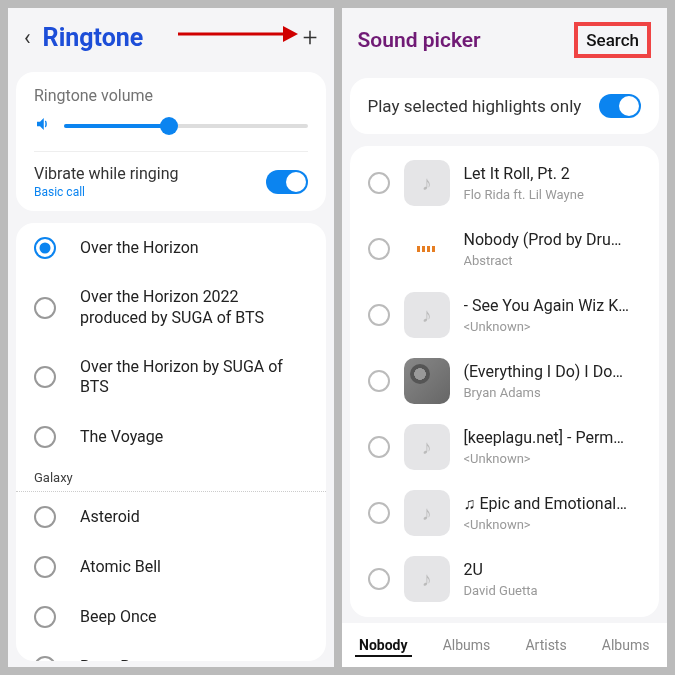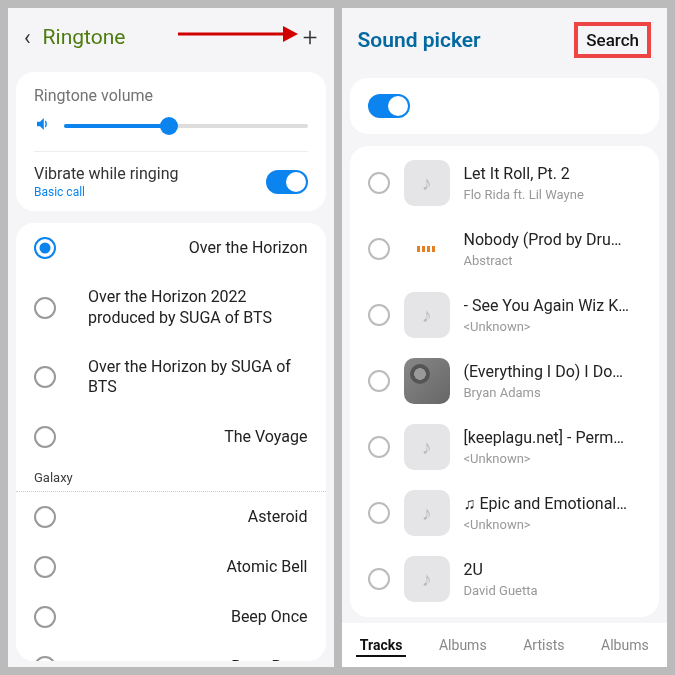--- a/index.html
+++ b/index.html
@@ -2,51 +2,51 @@
 <html><head>
   <meta charset="utf-8">
   <style>
     * { margin: 0; padding: 0; box-sizing: border-box; font-family: -apple-system, BlinkMacSystemFont, 'Segoe UI', Roboto, sans-serif; }
     body { background: #bbb; width: 675px; height: 675px; display: flex; gap: 8px; padding: 8px; }
     .screen { background: #f5f5f7; flex: 1; height: 100%; overflow: hidden; display: flex; flex-direction: column; position: relative; }
     
     
     .header { display: flex; align-items: center; padding: 14px 16px; position: relative; }
     .back-icon { font-size: 22px; color: #333; margin-right: 12px; }
-    .header-title { font-size: 21px; font-weight: 400; color: #4d7c0f; }
+    .header-title { font-size: 25px; font-weight: 700; color: #1d4ed8; }
     .add-icon { margin-left: auto; font-size: 26px; color: #333; font-weight: 300; }
     .arrow-annotation { position: absolute; left: 170px; top: 14px; pointer-events: none; }
     
     .card { background: #fff; border-radius: 18px; margin: 6px 8px; padding: 0; }
     .card-section { padding: 14px 18px; }
     .section-title { font-size: 16px; color: #737373; margin-bottom: 10px; }
     .volume-row { display: flex; align-items: center; gap: 12px; }
     .vol-icon { color: #0b84f0; font-size: 18px; }
     .slider-track { flex: 1; height: 4px; background: #ddd; border-radius: 2px; position: relative; }
     .slider-fill { position: absolute; left: 0; top: 0; height: 4px; background: #0b84f0; border-radius: 2px; width: 43%; }
     .slider-thumb { position: absolute; left: 43%; top: 50%; transform: translate(-50%, -50%); width: 18px; height: 18px; background: #0b84f0; border-radius: 50%; }
     .divider { height: 1px; background: #eee; margin: 0 18px; }
     .vibrate-row { display: flex; align-items: center; justify-content: space-between; padding: 12px 18px; }
     .vibrate-text { font-size: 16px; color: #333; }
     .vibrate-sub { font-size: 12px; color: #0b84f0; margin-top: 2px; }
     .toggle { width: 42px; height: 24px; background: #0b84f0; border-radius: 12px; position: relative; }
     .toggle::after { content: ''; position: absolute; right: 2px; top: 2px; width: 20px; height: 20px; background: #fff; border-radius: 50%; }
     
     .ringtone-list { background: #fff; border-radius: 18px; margin: 6px 8px; flex: 1; overflow: hidden; display: flex; flex-direction: column; }
-    .ringtone-item { display: flex; align-items: center; padding: 14px 18px; gap: 32px; justify-content: space-between; }
+    .ringtone-item { display: flex; align-items: center; padding: 14px 18px; gap: 24px; }
     .radio { width: 22px; height: 22px; border: 2px solid #999; border-radius: 50%; flex-shrink: 0; position: relative; }
     .radio.selected { border-color: #0b84f0; }
     .radio.selected::after { content: ''; position: absolute; left: 50%; top: 50%; transform: translate(-50%, -50%); width: 11px; height: 11px; background: #0b84f0; border-radius: 50%; }
     .ringtone-label { font-size: 16px; color: #222; line-height: 1.3; }
     .item-divider { height: 1px; background: #f0f0f0; margin-left: 56px; }
     .group-label { font-size: 13px; color: #404040; padding: 8px 18px 6px; border-bottom: 1px dotted #ccc; margin: 0 0 0 0; }
     
     
     .header2 { display: flex; align-items: center; padding: 14px 16px; }
-    .header2-title { font-size: 21px; font-weight: 600; color: #0369a1; }
+    .header2-title { font-size: 21px; font-weight: 600; color: #701a75; }
     .search-btn { margin-left: auto; font-size: 17px; color: #111; padding: 4px 8px; border: 4px solid #ef4444; font-weight: 500; }
     .highlight-card { background: #fff; border-radius: 18px; margin: 6px 8px; padding: 16px 18px; display: flex; align-items: center; justify-content: space-between; }
     .highlight-text { font-size: 17px; color: #333; }
     
     .track-list { background: #fff; border-radius: 18px; margin: 6px 8px; flex: 1; overflow: hidden; padding: 4px 0; }
     .track-item { display: flex; align-items: center; padding: 10px 18px; gap: 14px; }
     .track-radio { width: 22px; height: 22px; border: 2px solid #bbb; border-radius: 50%; flex-shrink: 0; }
     .track-art { width: 46px; height: 46px; background: #e5e5e7; border-radius: 10px; flex-shrink: 0; display: flex; align-items: center; justify-content: center; color: #bbb; font-size: 20px; }
     .track-art.photo { background: linear-gradient(135deg, #888, #666); position: relative; overflow: hidden; }
     .track-art.photo::after { content: ''; position: absolute; left: 6px; top: 6px; width: 20px; height: 20px; background: radial-gradient(circle, #999 40%, #555 42%); border-radius: 50%; }
@@ -143,20 +143,21 @@
   </div>
 </div>
 
 <div class="screen">
   <div class="header2">
     <span class="header2-title">Sound picker</span>
     <span class="search-btn">Search</span>
   </div>
 
   <div class="highlight-card">
+    <span class="highlight-text">Play selected highlights only</span>
     <div class="toggle"></div>
   </div>
 
   <div class="track-list">
     <div class="track-item">
       <div class="track-radio"></div>
       <div class="track-art">♪</div>
       <div class="track-info">
         <div class="track-title">Let It Roll, Pt. 2</div>
         <div class="track-artist">Flo Rida ft. Lil Wayne</div>
@@ -213,18 +214,18 @@
       <div class="track-radio"></div>
       <div class="track-art">♪</div>
       <div class="track-info">
         <div class="track-title">2U</div>
         <div class="track-artist">David Guetta</div>
       </div>
     </div>
   </div>
 
   <div class="bottom-tabs">
-    <span class="tab active">Tracks</span>
+    <span class="tab active">Nobody</span>
     <span class="tab">Albums</span>
     <span class="tab">Artists</span>
     <span class="tab">Albums</span>
   </div>
 </div>
 
 </body></html>

